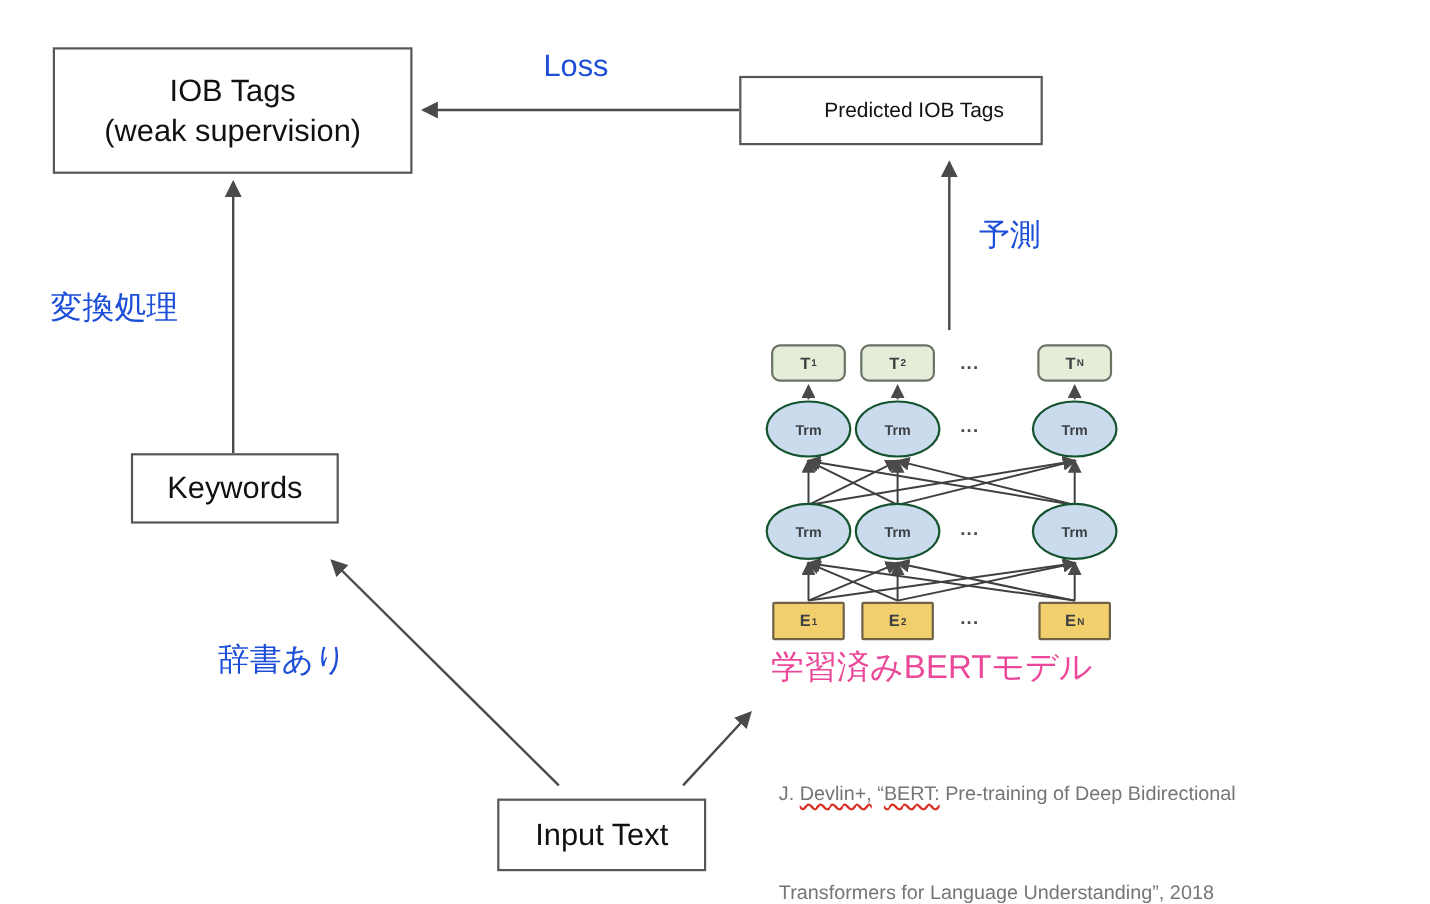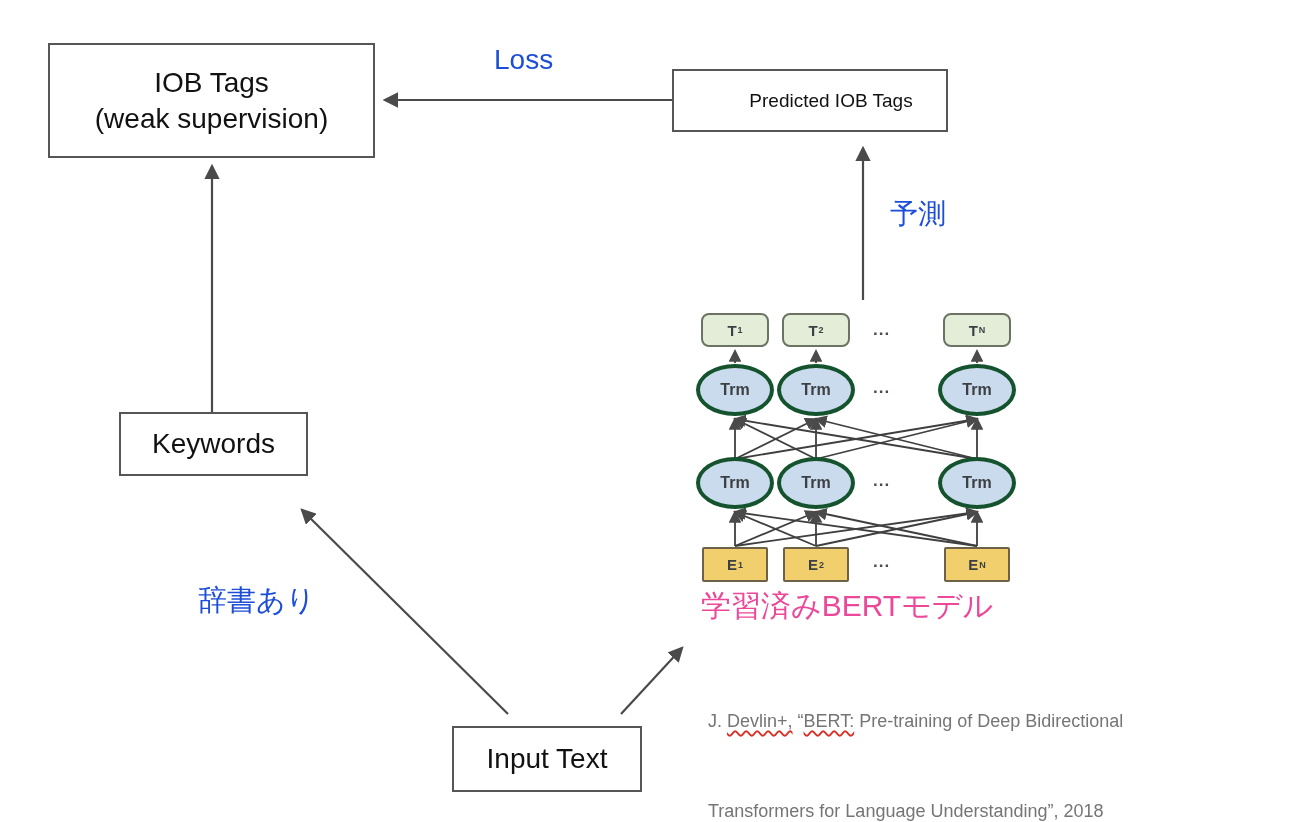--- a/index.html
+++ b/index.html
@@ -18,21 +18,21 @@
   .lbl-loss{left:494px;top:44px;font-size:28px;}
   .lbl-pred{left:890px;top:195px;font-size:28px;}
   .lbl-conv{left:46px;top:260px;font-size:29px;}
   .lbl-extract{left:163px;top:580px;font-size:29px;line-height:40px;margin-left:35px;}
   .bert-caption{left:701px;top:586px;font-size:30px;color:#ec4899;}
   .node{
     position:absolute;box-sizing:border-box;display:flex;align-items:center;
     justify-content:center;z-index:2;font-weight:bold;color:#3c4043;
   }
   .t-node{width:68px;height:34px;top:313px;background:#e3edd8;border:2px solid #6b7365;border-radius:8px;font-size:15px;}
-  .trm-node{width:78px;height:52px;background:#cbdbee;border:4px solid #14532d;border-radius:50%;font-size:16px;}
+  .trm-node{width:78px;height:52px;background:#cbdbee;border:2px solid #14532d;border-radius:50%;font-size:13px;}
   .e-node{width:66px;height:35px;top:547px;background:#f1cf6c;border:2px solid #6d6248;border-radius:2px;font-size:15px;}
   .node sub{font-size:9px;line-height:0;margin-left:1px;}
   .dots{position:absolute;z-index:2;font-size:17px;font-weight:bold;color:#4c4c4c;letter-spacing:1px;}
   .citation{
     position:absolute;left:708px;top:646px;width:500px;z-index:2;
     font-size:18px;line-height:30px;color:#757575;white-space:pre-wrap;
   }
   .sq{
     text-decoration-line:underline;text-decoration-style:wavy;
     text-decoration-color:#d93025;text-decoration-thickness:1.5px;
@@ -99,20 +99,21 @@
   <div class="box" style="left:119px;top:412px;width:189px;height:64px;">
     <div>Keywords</div>
   </div>
 
   <div class="box" style="left:452px;top:726px;width:190px;height:66px;">
     <div>Input Text</div>
   </div>
 
   <div class="lbl lbl-loss">Loss</div>
   <div class="lbl lbl-pred">予測</div>
+  <div class="lbl lbl-conv">変換処理</div>
   <div class="lbl lbl-extract">
     <div>辞書あり</div>
   </div>
 
   <div class="node t-node" style="left:701px;">
     <span>T</span>
       <sub>1</sub>
   </div>
   <div class="node t-node" style="left:782px;">
     <span>T</span>

